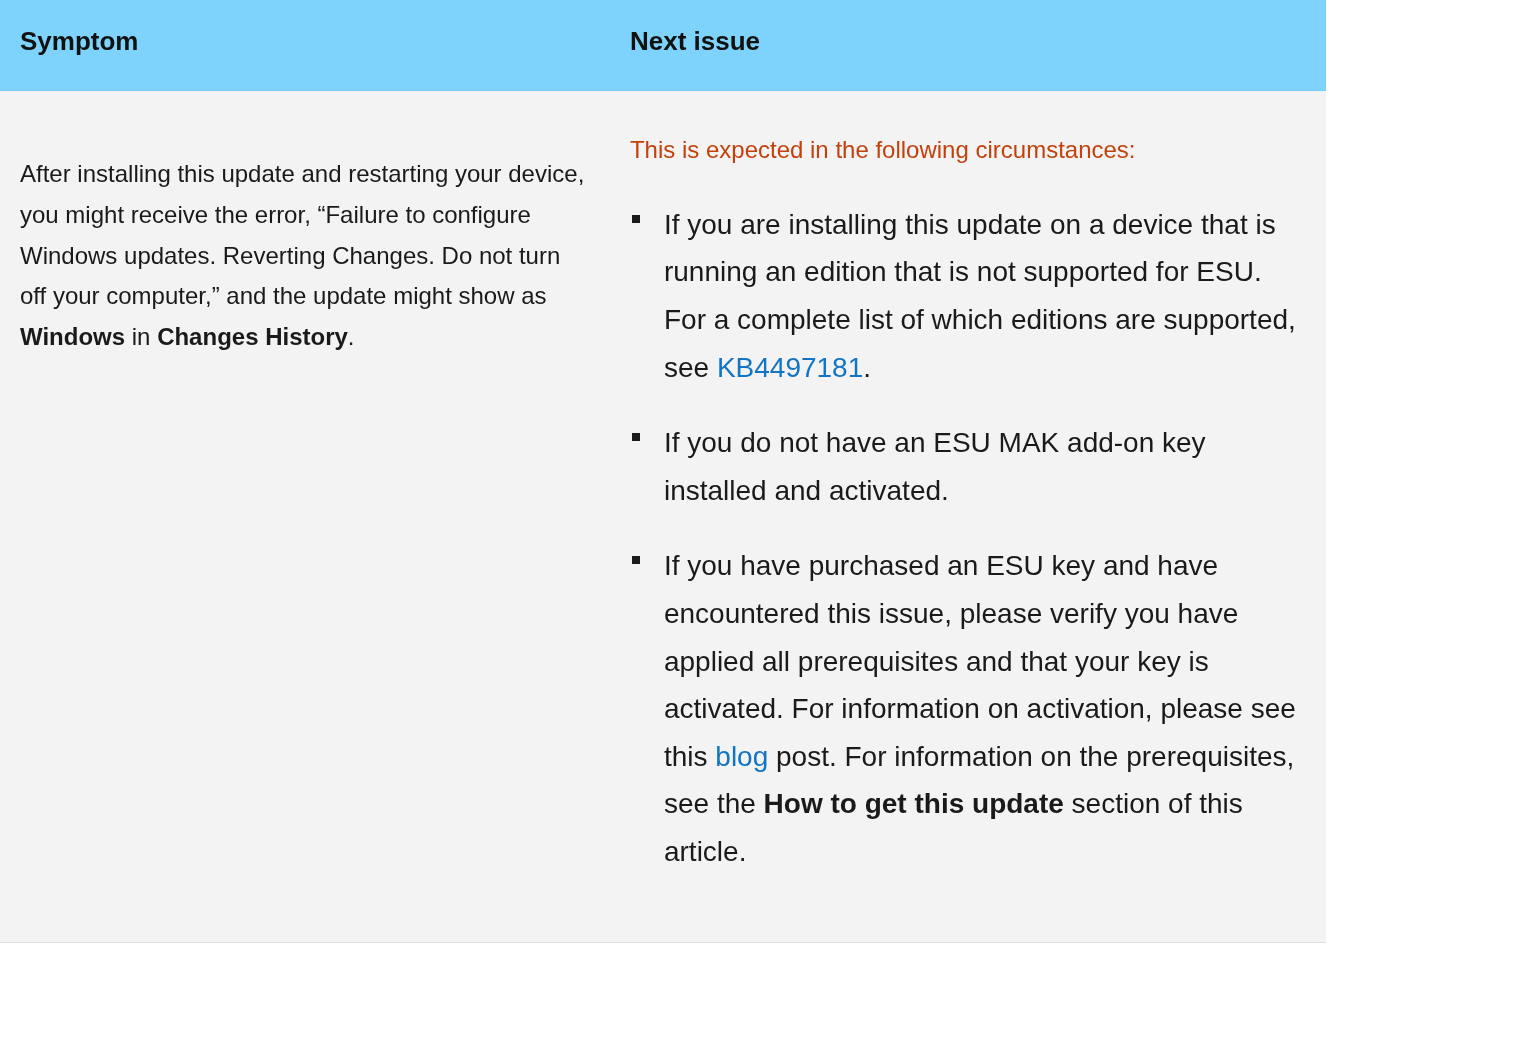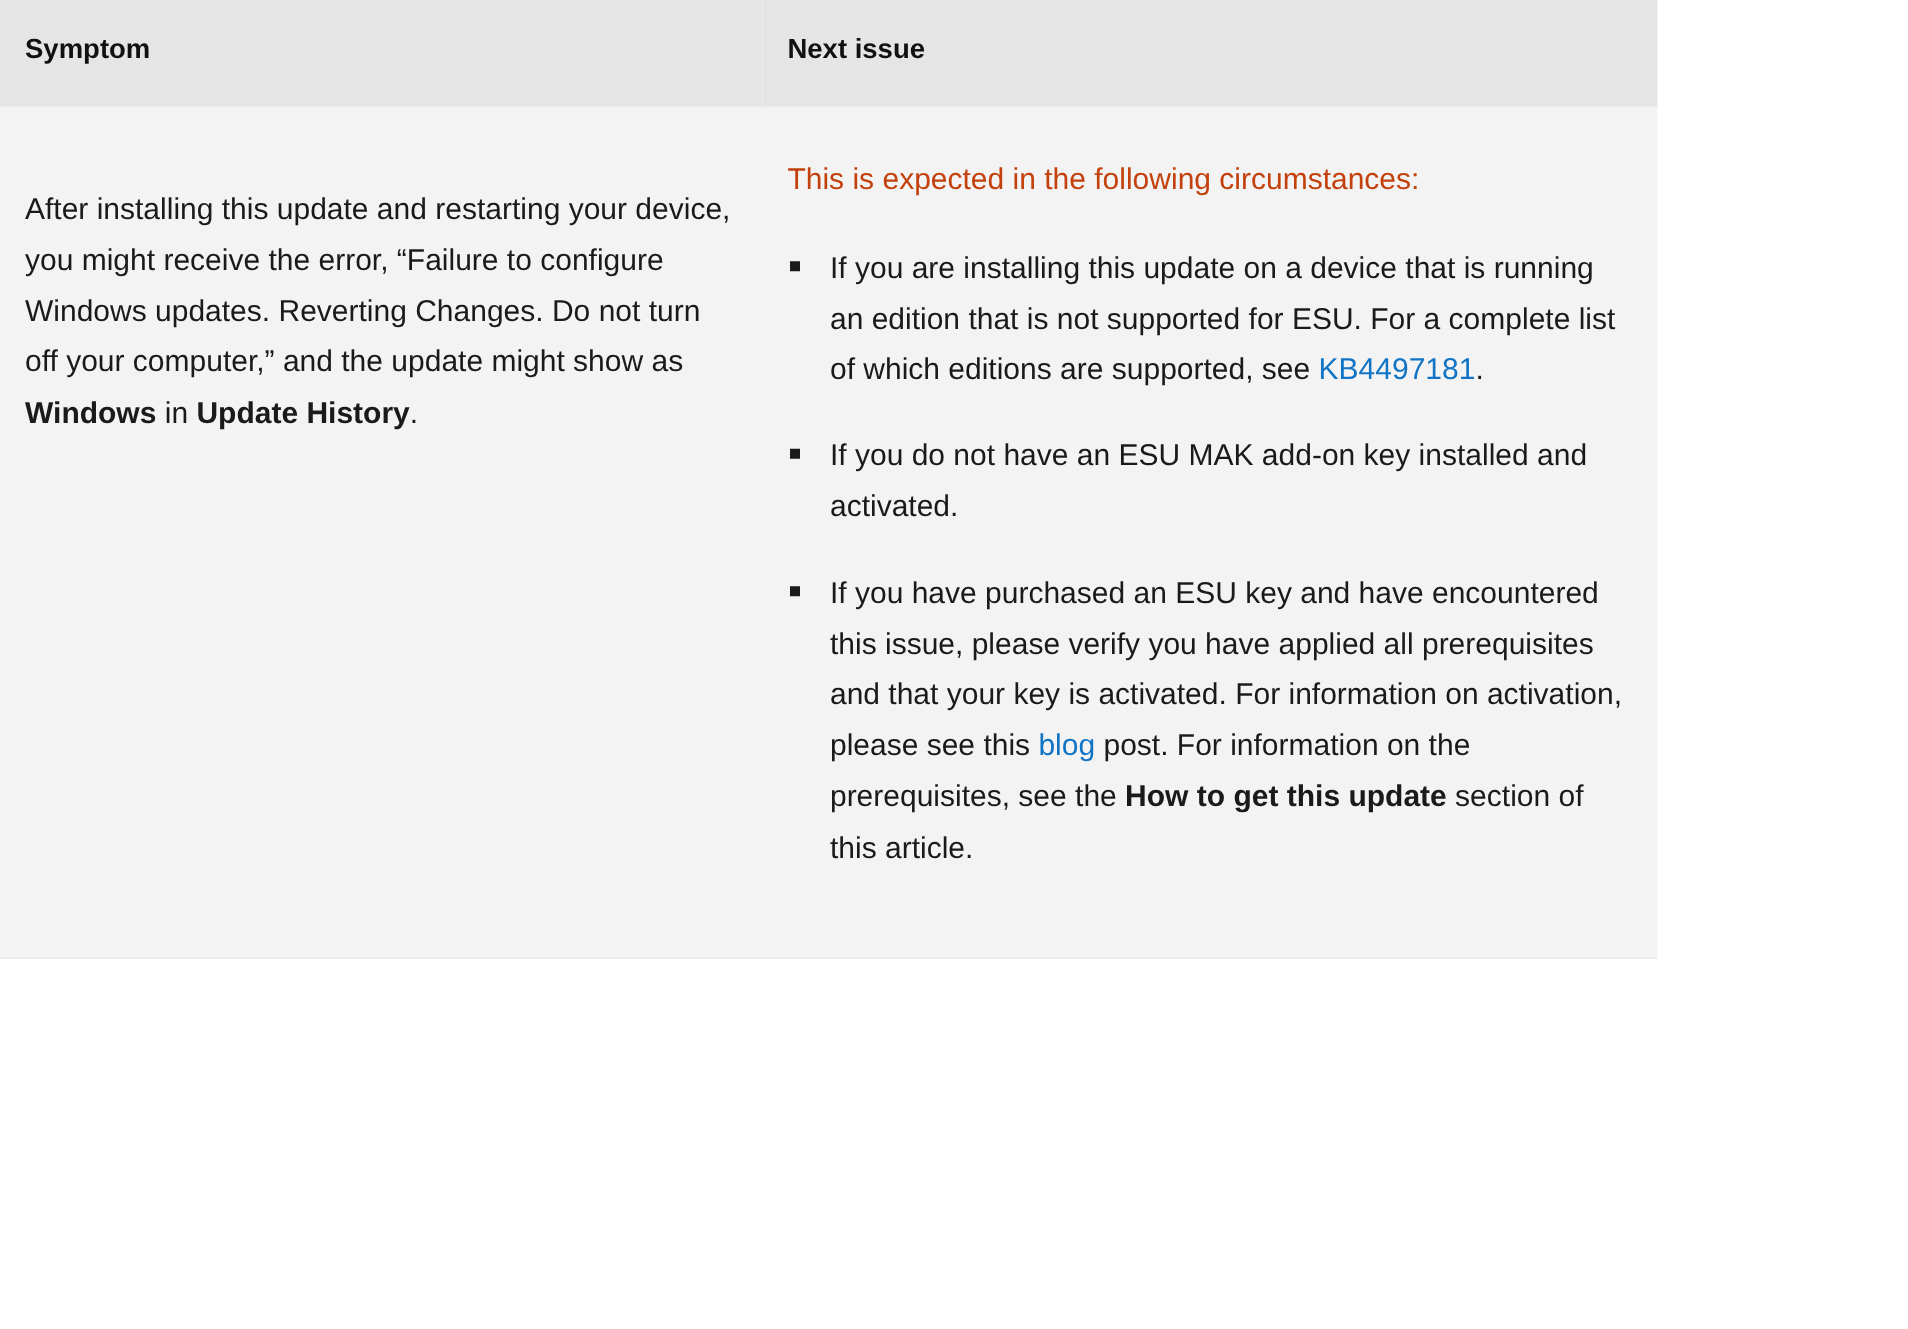--- a/index.html
+++ b/index.html
@@ -18,23 +18,23 @@
   table.issues {
     width: 100%;
     border-collapse: collapse;
     table-layout: fixed;
   }
   table.issues col.col-symptom { width: 46%; }
   table.issues col.col-nextstep { width: 54%; }
   table.issues th {
     text-align: left;
     font-weight: 700;
-    font-size: 22px;
+    font-size: 26px;
     padding: 22px 20px 30px 20px;
-    background: #e5e5e5;
+    background: #7dd3fc;
     border-bottom: 1px solid #eee;
     vertical-align: top;
     color: #111;
   }
   table.issues td {
     vertical-align: top;
     padding: 38px 20px 50px 20px;
     background: #f3f3f3;
     border-bottom: 1px solid #ddd;
   }
@@ -52,21 +52,21 @@
   }
   ul.steps {
     list-style: none;
     padding: 0;
     margin: 0;
   }
   ul.steps li {
     position: relative;
     padding-left: 34px;
     margin: 0 0 28px 0;
-    font-size: 24px;
+    font-size: 28px;
     line-height: 1.7;
     color: #1a1a1a;
   }
   ul.steps li::before {
     content: "";
     position: absolute;
     left: 2px;
     top: 14px;
     width: 8px;
     height: 8px;
@@ -91,21 +91,21 @@
     <thead>
       <tr>
         <th>Symptom</th>
         <th>Next issue</th>
       </tr>
     </thead>
     <tbody>
       <tr>
         <td>
           <p class="symptom-text">
-            <span>After installing this update and restarting your device, you might receive the error, “Failure to configure Windows updates. Reverting Changes. Do not turn off your computer,” and the update might show as </span><b>Windows</b><span> in </span><b>Update History</b><span>.</span>
+            <span>After installing this update and restarting your device, you might receive the error, “Failure to configure Windows updates. Reverting Changes. Do not turn off your computer,” and the update might show as </span><b>Windows</b><span> in </span><b>Changes History</b><span>.</span>
           </p>
         </td>
         <td>
           <p class="intro">This is expected in the following circumstances:</p>
           <ul class="steps">
             <li>
               <span>If you are installing this update on a device that is running an edition that is not supported for ESU. For a complete list of which editions are supported, see </span><a href="#" class="kb-link">KB4497181</a><span>.</span>
             </li>
             <li>
               <span>If you do not have an ESU MAK add-on key installed and activated.</span>

